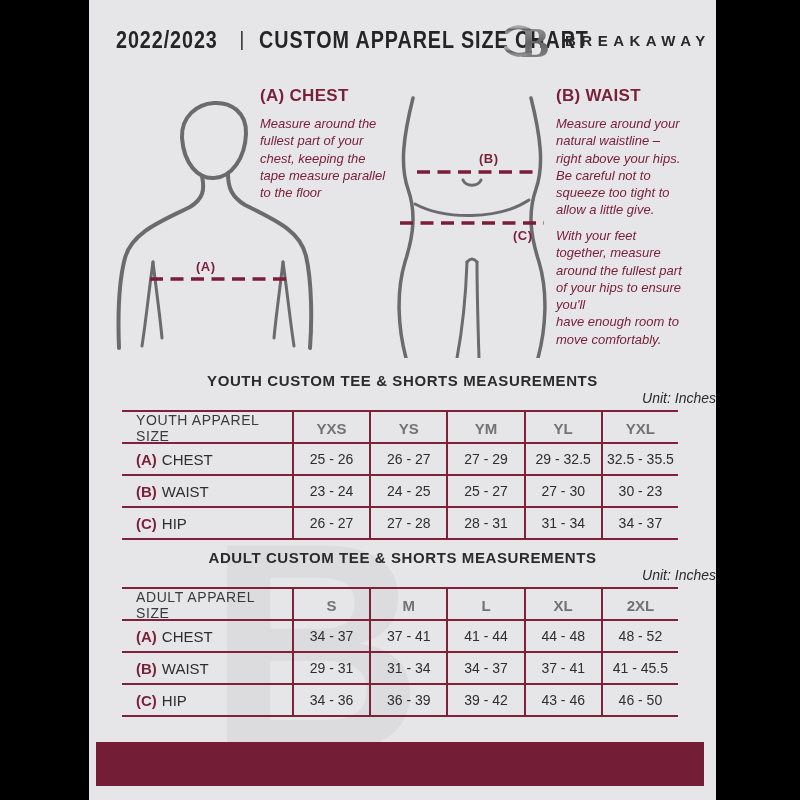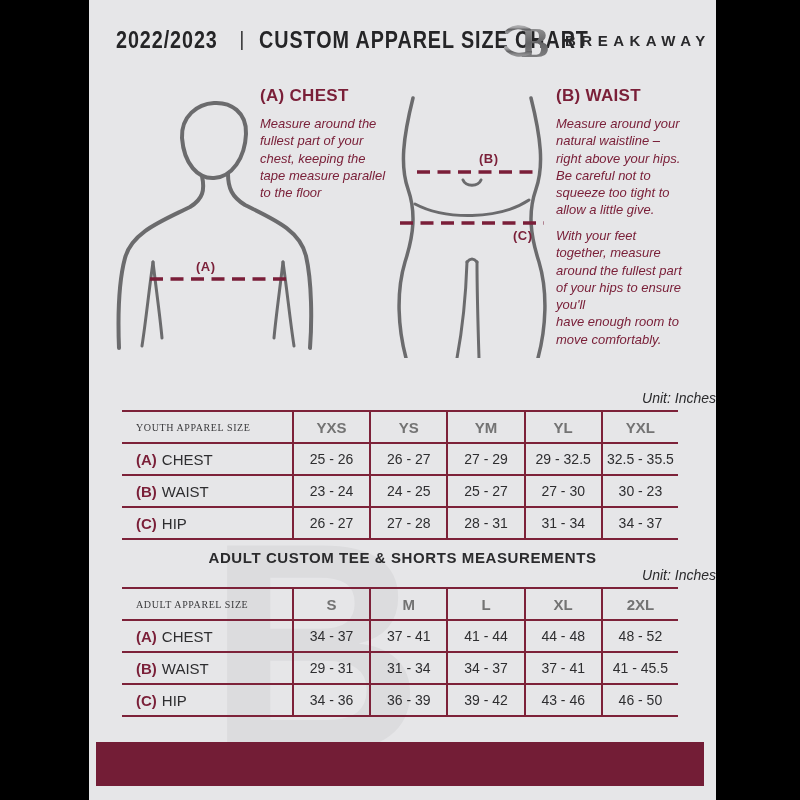--- a/index.html
+++ b/index.html
@@ -32,21 +32,21 @@
   .sec-title{position:absolute;left:0;width:100%;text-align:center;font-size:15px;font-weight:bold;
     letter-spacing:.6px;color:#2b2b2d;}
   .sec-unit{position:absolute;left:0;width:100%;text-align:right;font-size:14px;font-style:italic;color:#2b2b2d;}
 
   
   .sizetable{position:absolute;left:33px;width:556px;border-top:2px solid #7d2239;background:transparent;}
   .trow{display:grid;grid-template-columns:170px repeat(5,1fr);height:30px;border-bottom:2px solid #7d2239;}
   .cell{display:flex;align-items:center;justify-content:center;font-size:14px;color:#2e2e30;border-left:2px solid #7d2239;}
   .cell:first-child{border-left:none;justify-content:flex-start;padding-left:14px;}
   .head .cell{font-size:15px;font-weight:bold;color:#737373;}
-  .head .cell:first-child{font-weight:normal;font-size:10px;letter-spacing:.6px;color:#3a3a3c;font-family:Liberation Serif, serif;}
+  .head .cell:first-child{font-weight:normal;font-size:14px;letter-spacing:.6px;color:#3a3a3c;}
   .rowlabel{font-size:15px;}
   .pfx{color:#7a1f38;font-weight:bold;margin-right:5px;}
 
   
   .footer-bar{position:absolute;left:7px;top:742px;width:608px;height:44px;background:#731d36;z-index:3;}
 </style>
 </head>
 <body>
 
 <div class="stage">
@@ -126,20 +126,21 @@
       <div class="instr" style="left:467px;top:218px;width:160px;">
         <p>With your feet
 together, measure
 around the fullest part
 of your hips to ensure
 you'll
 have enough room to
 move comfortably.</p>
       </div>
 
+      <div class="sec-title" style="top:372px;">YOUTH CUSTOM TEE &amp; SHORTS MEASUREMENTS</div>
       <div class="sec-unit" style="top:390px;">Unit: Inches</div>
 
       <div class="sizetable" style="top:410px;">
         <div class="trow head">
           <div class="cell">YOUTH APPAREL SIZE</div>
           <div class="cell">YXS</div>
           <div class="cell">YS</div>
           <div class="cell">YM</div>
           <div class="cell">YL</div>
           <div class="cell">YXL</div>

